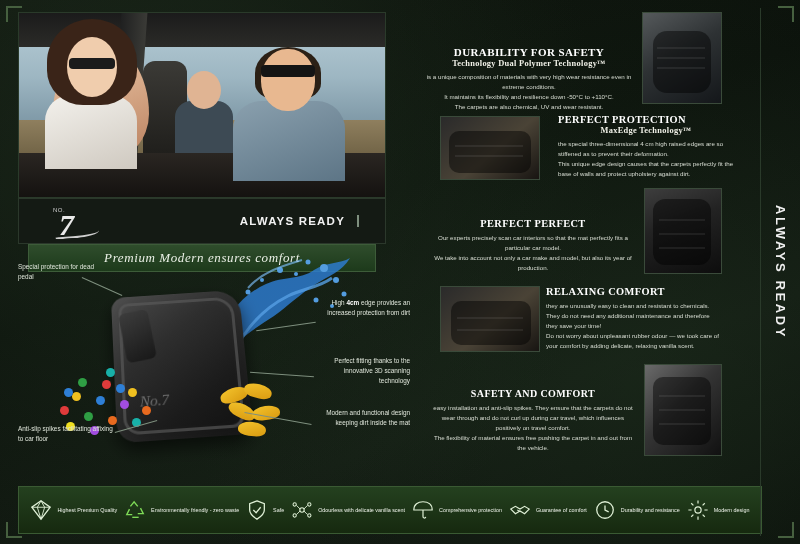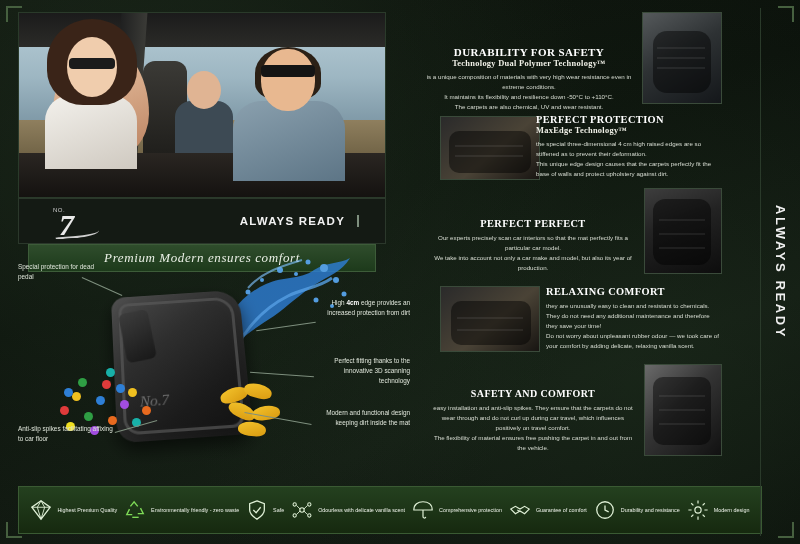--- a/index.html
+++ b/index.html
@@ -210,21 +210,21 @@
   }
   .ph-ridge {
     position: absolute; height: 2px; background: rgba(255,255,255,.07);
   }
   .h-title {
     font-family: "Liberation Serif", serif;
     font-weight: bold; color: #ffffff; letter-spacing: .4px;
   }
   .h-sub {
     font-family: "Liberation Serif", serif;
-    font-weight: bold; color: #f1f1e8; letter-spacing: .3px;
+    font-weight: bold; color: #f1f1e8; letter-spacing: .3px; text-align: center;
   }
   .body-t {
     color: #d9ded4; font-size: 6.2px; line-height: 1.62;
   }
   .ctr { text-align: center; }
 
   
   .vstrip {
     position: absolute; right: 2px; top: 8px; width: 38px; height: 528px;
     border-left: 1px solid #2a3a2a;
@@ -398,21 +398,21 @@
 It maintains its flexibility and resilience down -50°C to +110°C.
 The carpets are also chemical, UV and wear resistant.</div>
       </div>
 
       <div class="photo" style="left:18px; top:104px; width:100px; height:64px;">
         <div class="ph-inner ph-c"></div>
         <div class="ph-shape" style="left:8px; top:14px; width:82px; height:42px; border-radius:10px;"></div>
         <div class="ph-ridge" style="left:14px; top:28px; width:68px;"></div>
         <div class="ph-ridge" style="left:14px; top:38px; width:68px;"></div>
       </div>
-      <div class="blk" style="left:114px; top:102px; width:176px;">
+      <div class="blk" style="left:136px; top:102px; width:176px;">
         <div class="h-title" style="font-size:10.4px;">PERFECT PROTECTION</div>
         <div class="h-sub" style="font-size:8.4px; margin-top:1px;">MaxEdge Technology™</div>
         <div class="body-t" style="margin-top:4px; white-space:pre-line;">the special three-dimensional 4 cm high raised edges are so stiffened as to prevent their deformation.
 This unique edge design causes that the carpets perfectly fit the base of walls and protect upholstery against dirt.</div>
       </div>
 
       <div class="photo" style="left:222px; top:176px; width:78px; height:86px;">
         <div class="ph-inner ph-b"></div>
         <div class="ph-shape" style="left:8px; top:10px; width:58px; height:66px; border-radius:12px;"></div>
         <div class="ph-ridge" style="left:14px; top:30px; width:46px;"></div>

